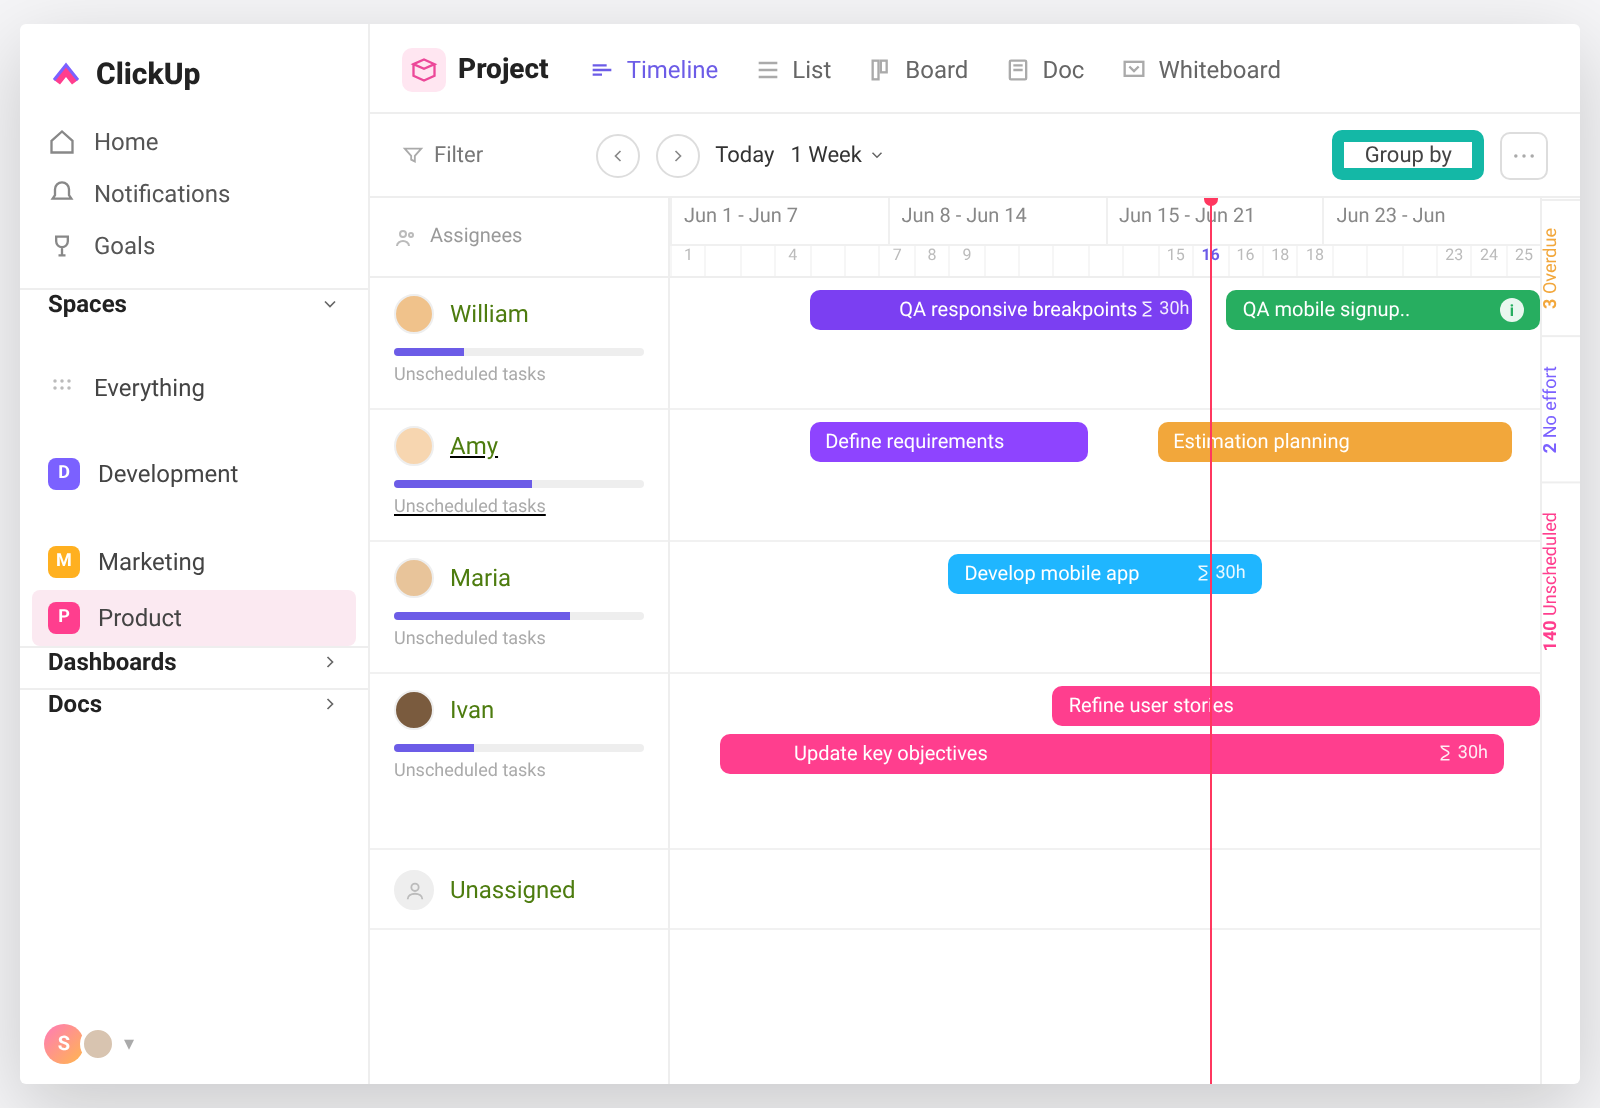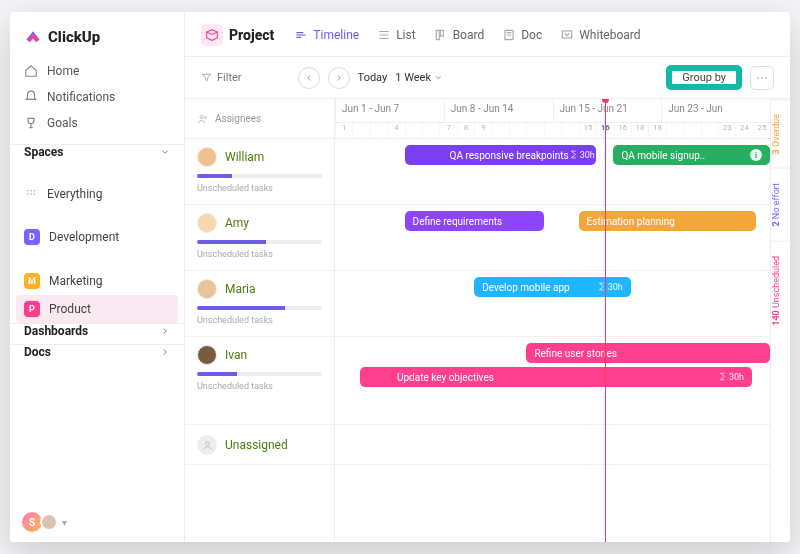--- a/index.html
+++ b/index.html
@@ -260,21 +260,21 @@
             <div class="assignee-cell" style="height: 66px;">
               <div class="assignee-row">
                 <span class="mini-avatar" style="background:#f0c28b"></span>
                 <span>William</span>
               </div>
               <div class="cap-bar">
                 <div class="cap-fill" style="width:28%"></div>
               </div>
               <div class="unsched">Unscheduled tasks</div>
             </div>
-            <div class="assignee-cell" style="height: 66px;">
+            <div class="assignee-cell" style="height: 66px; text-decoration: underline;">
               <div class="assignee-row">
                 <span class="mini-avatar" style="background:#f7d6b0"></span>
                 <span>Amy</span>
               </div>
               <div class="cap-bar">
                 <div class="cap-fill" style="width:55%"></div>
               </div>
               <div class="unsched">Unscheduled tasks</div>
             </div>
             <div class="assignee-cell" style="height: 66px;">

